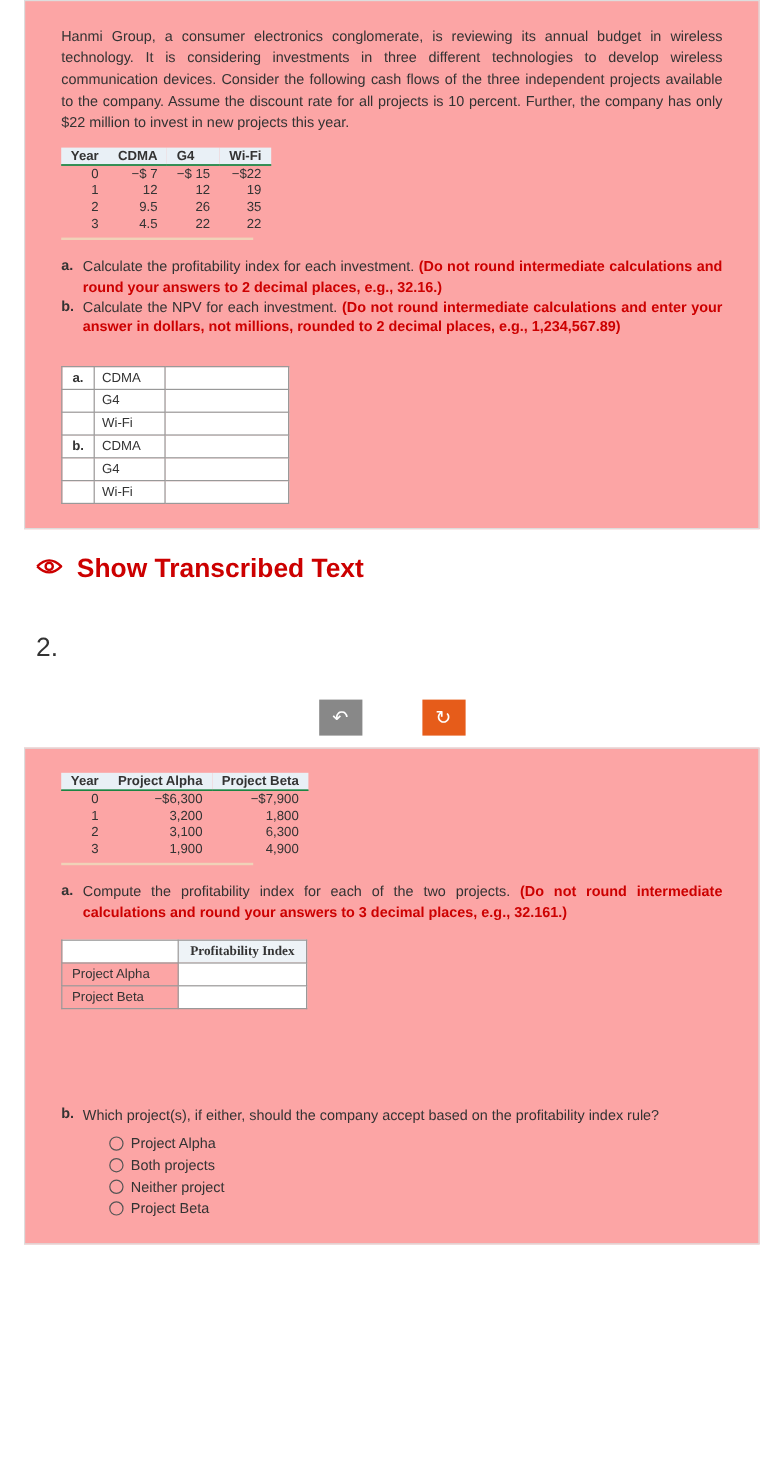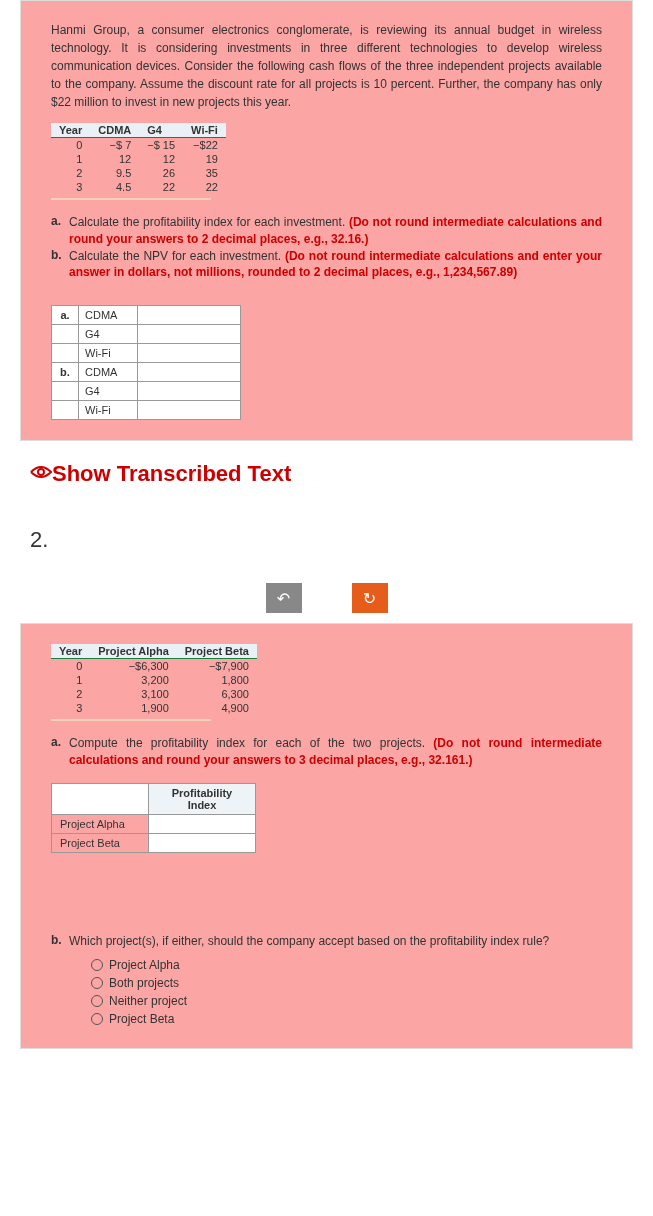--- a/index.html
+++ b/index.html
@@ -65,21 +65,21 @@
     width: 46px;
   }
   table.answer-table td.marker {
     width: 14px;
     text-align: center;
     font-weight: bold;
   }
   .transcribed-row {
     display: flex;
     align-items: center;
-    gap: 0;
+    gap: 12px;
     margin: 20px 30px 40px 30px;
   }
   .eye-icon {
     color: #c00;
     font-size: 18px;
     font-weight: bold;
   }
   .transcribed-text {
     color: #c00;
     font-size: 22px;
@@ -109,21 +109,21 @@
   table.pi-table {
     border-collapse: collapse;
     font-size: 11px;
     margin-top: 14px;
   }
   table.pi-table th, table.pi-table td {
     border: 1px solid #999;
     padding: 3px 8px;
     text-align: center;
   }
-  table.pi-table th { background: #eef3f7; font-weight: bold; }
+  table.pi-table th { background: #eef3f7; font-weight: bold; font-family: Liberation Serif, serif; }
   table.pi-table td.lbl { text-align: left; width: 80px; }
   table.pi-table td.inp { width: 90px; background: #fff; }
   .radio-list {
     list-style: none;
     padding: 0;
     margin: 6px 0 0 40px;
   }
   .radio-list li {
     display: flex;
     align-items: center;

